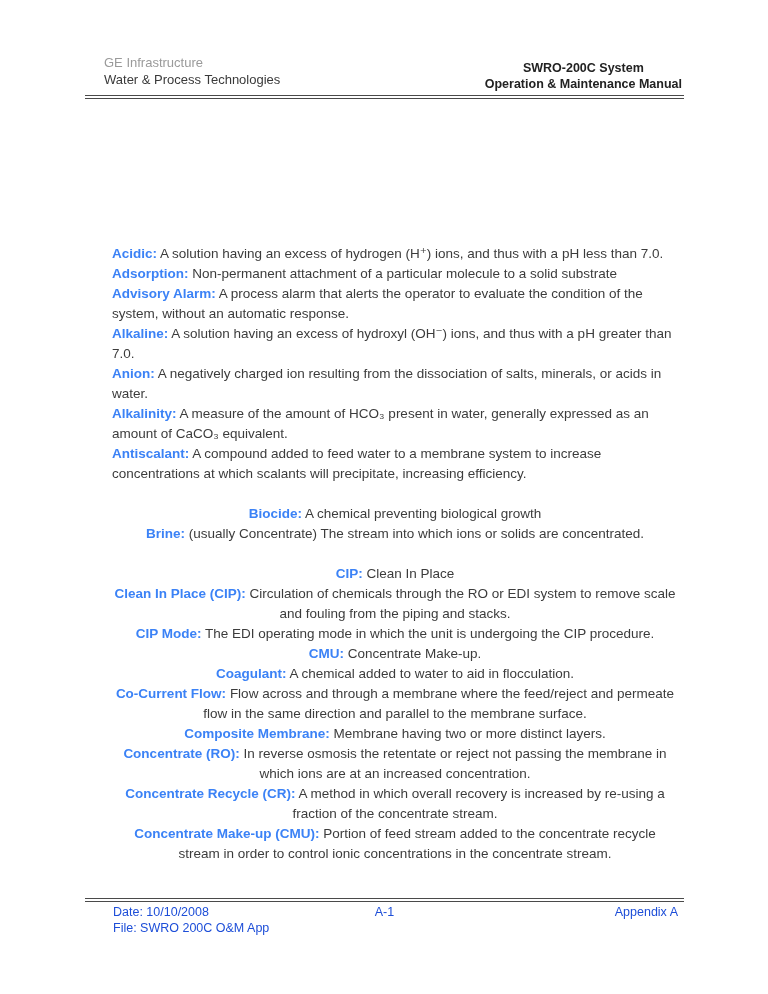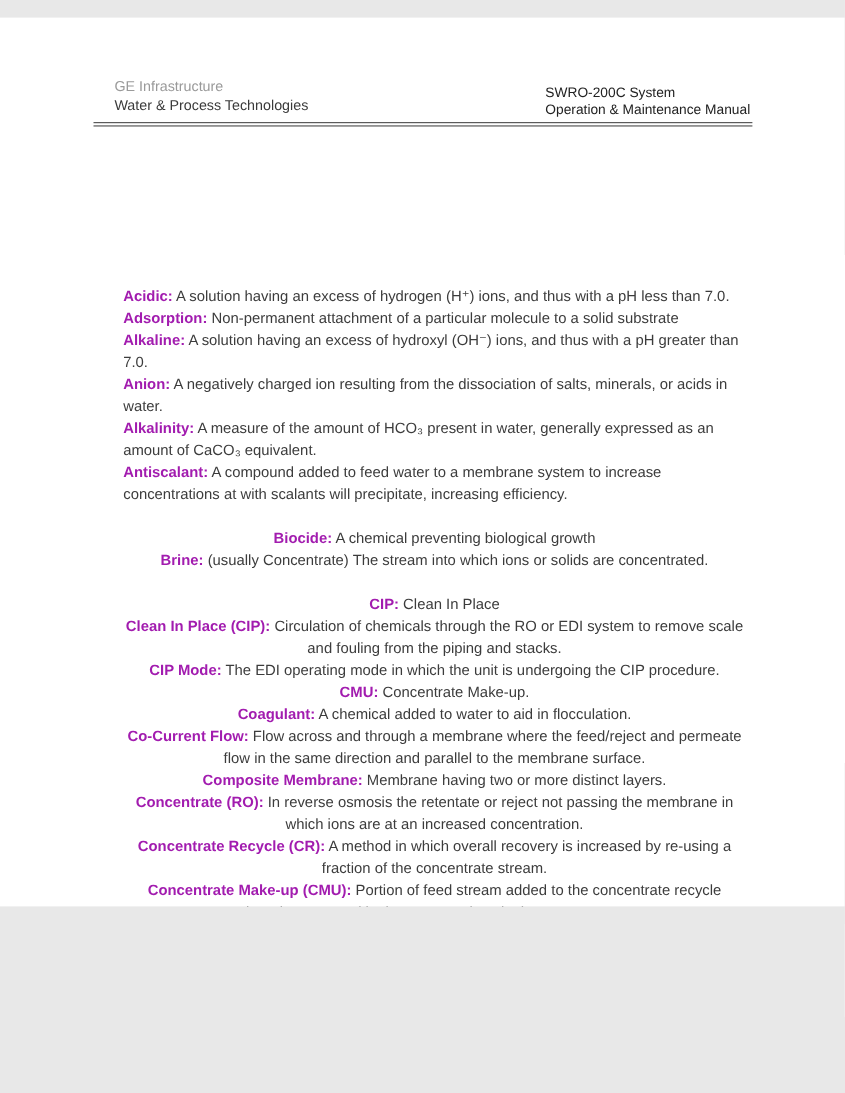--- a/index.html
+++ b/index.html
@@ -1,43 +1,44 @@
 <!DOCTYPE html>
 <html><head>
 <meta charset="utf-8">
 <style>
   * { margin: 0; padding: 0; box-sizing: border-box; }
   html, body { background: #e8e8e8; }
   body { font-family: "Liberation Sans", "DejaVu Sans", sans-serif; }
   .page {
     position: relative;
     width: 768px;
-    height: 808px;
-    margin: 16px auto;
+    height: 994px;
+    margin: 0 auto;
     background: #ffffff;
     overflow: hidden;
     color: #3d3d3d;
   }
 
   
   .header-left {
     position: absolute;
     top: 54px; left: 104px;
     font-size: 13px;
     line-height: 17px;
   }
   .brand-line1 { color: #9a9a9a; }
   .brand-line2 { color: #3a3a3a; }
   .header-right {
     position: absolute;
     top: 60px; right: 86px;
     font-size: 12.5px;
     line-height: 16px;
-    text-align: left;
+    text-align: center;
     color: #222222;
+    font-weight: bold;
   }
   .rule-double {
     position: absolute;
     left: 85px;
     width: 599px;
     height: 4px;
     border-top: 1px solid #4a4a4a;
     border-bottom: 1px solid #4a4a4a;
   }
   .rule-header { top: 95px; }
@@ -67,21 +68,21 @@
   .glossary {
     position: absolute;
     top: 244px; left: 112px;
     width: 566px;
     font-size: 13.5px;
     line-height: 20px;
     color: #3c3c3c;
   }
   .glossary-group + .glossary-group { margin-top: 20px; text-align: center; }
   .entry { margin: 0; }
-  .entry b { color: #a21caf; }
+  .entry b { color: #3b82f6; }
 
   
   .footer-text {
     position: absolute;
     top: 904px; left: 85px;
     width: 599px;
     display: grid;
     grid-template-columns: 1fr auto 1fr;
     font-size: 12.5px;
     line-height: 16px;
@@ -104,24 +105,25 @@
     <div>SWRO-200C System</div>
     <div>Operation &amp; Maintenance Manual</div>
   </div>
   <div class="rule-double rule-header"></div>
 
 
   <div class="glossary">
       <div class="glossary-group">
         <p class="entry"><b>Acidic:</b><span> A solution having an excess of hydrogen (H⁺) ions, and thus with a pH less than 7.0.</span></p>
         <p class="entry"><b>Adsorption:</b><span> Non-permanent attachment of a particular molecule to a solid substrate</span></p>
+        <p class="entry"><b>Advisory Alarm:</b><span> A process alarm that alerts the operator to evaluate the condition of the system, without an automatic response.</span></p>
         <p class="entry"><b>Alkaline:</b><span> A solution having an excess of hydroxyl (OH⁻) ions, and thus with a pH greater than 7.0.</span></p>
         <p class="entry"><b>Anion:</b><span> A negatively charged ion resulting from the dissociation of salts, minerals, or acids in water.</span></p>
         <p class="entry"><b>Alkalinity:</b><span> A measure of the amount of HCO₃ present in water, generally expressed as an amount of CaCO₃ equivalent.</span></p>
-        <p class="entry"><b>Antiscalant:</b><span> A compound added to feed water to a membrane system to increase concentrations at with scalants will precipitate, increasing efficiency.</span></p>
+        <p class="entry"><b>Antiscalant:</b><span> A compound added to feed water to a membrane system to increase concentrations at which scalants will precipitate, increasing efficiency.</span></p>
       </div>
       <div class="glossary-group">
         <p class="entry"><b>Biocide:</b><span> A chemical preventing biological growth</span></p>
         <p class="entry"><b>Brine:</b><span> (usually Concentrate) The stream into which ions or solids are concentrated.</span></p>
       </div>
       <div class="glossary-group">
         <p class="entry"><b>CIP:</b><span> Clean In Place</span></p>
         <p class="entry"><b>Clean In Place (CIP):</b><span> Circulation of chemicals through the RO or EDI system to remove scale and fouling from the piping and stacks.</span></p>
         <p class="entry"><b>CIP Mode:</b><span> The EDI operating mode in which the unit is undergoing the CIP procedure.</span></p>
         <p class="entry"><b>CMU:</b><span> Concentrate Make-up.</span></p>

